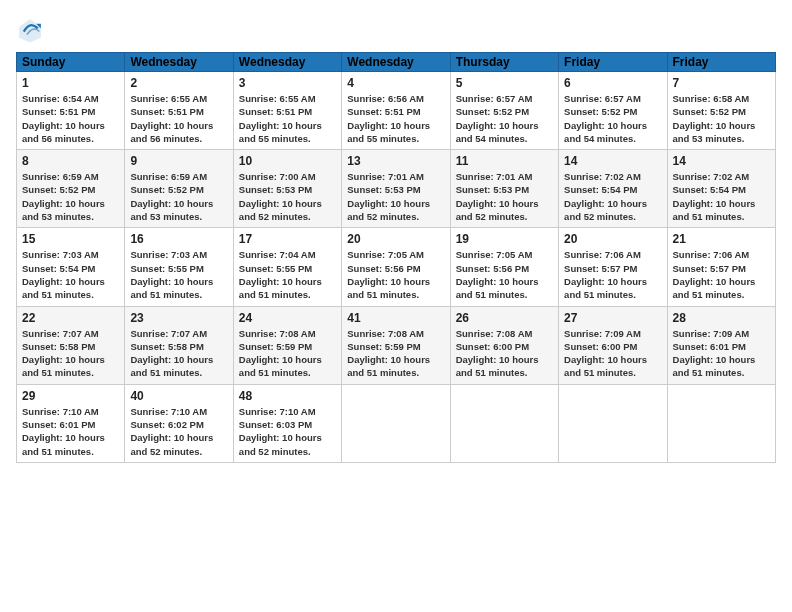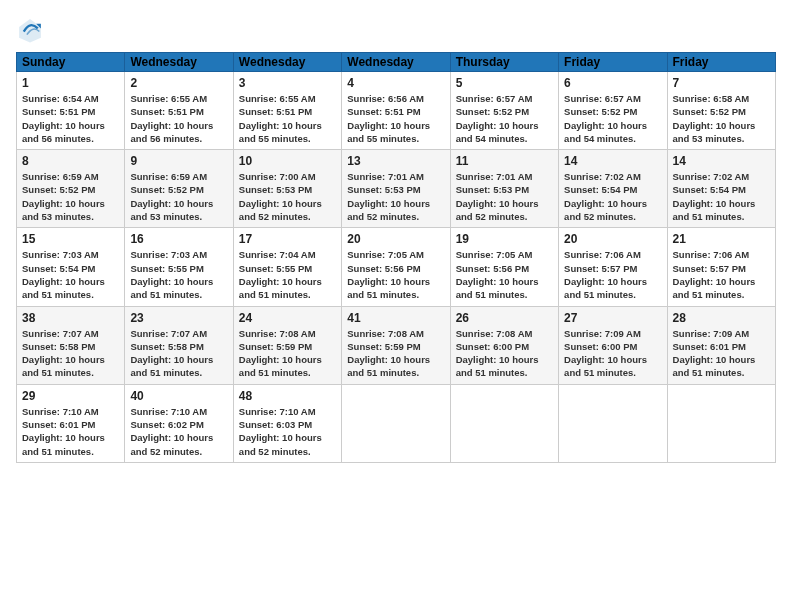--- a/index.html
+++ b/index.html
@@ -205,21 +205,21 @@
           <div class="day-number">20</div>
           <div class="day-info">Sunrise: 7:06 AM<br>Sunset: 5:57 PM<br>Daylight: 10 hours<br>and 51 minutes.</div>
         </td>
         <td>
           <div class="day-number">21</div>
           <div class="day-info">Sunrise: 7:06 AM<br>Sunset: 5:57 PM<br>Daylight: 10 hours<br>and 51 minutes.</div>
         </td>
       </tr>
       <tr>
         <td>
-          <div class="day-number">38</div>
+          <div class="day-number">22</div>
           <div class="day-info">Sunrise: 7:07 AM<br>Sunset: 5:58 PM<br>Daylight: 10 hours<br>and 51 minutes.</div>
         </td>
         <td>
           <div class="day-number">23</div>
           <div class="day-info">Sunrise: 7:07 AM<br>Sunset: 5:58 PM<br>Daylight: 10 hours<br>and 51 minutes.</div>
         </td>
         <td>
           <div class="day-number">24</div>
           <div class="day-info">Sunrise: 7:08 AM<br>Sunset: 5:59 PM<br>Daylight: 10 hours<br>and 51 minutes.</div>
         </td>

